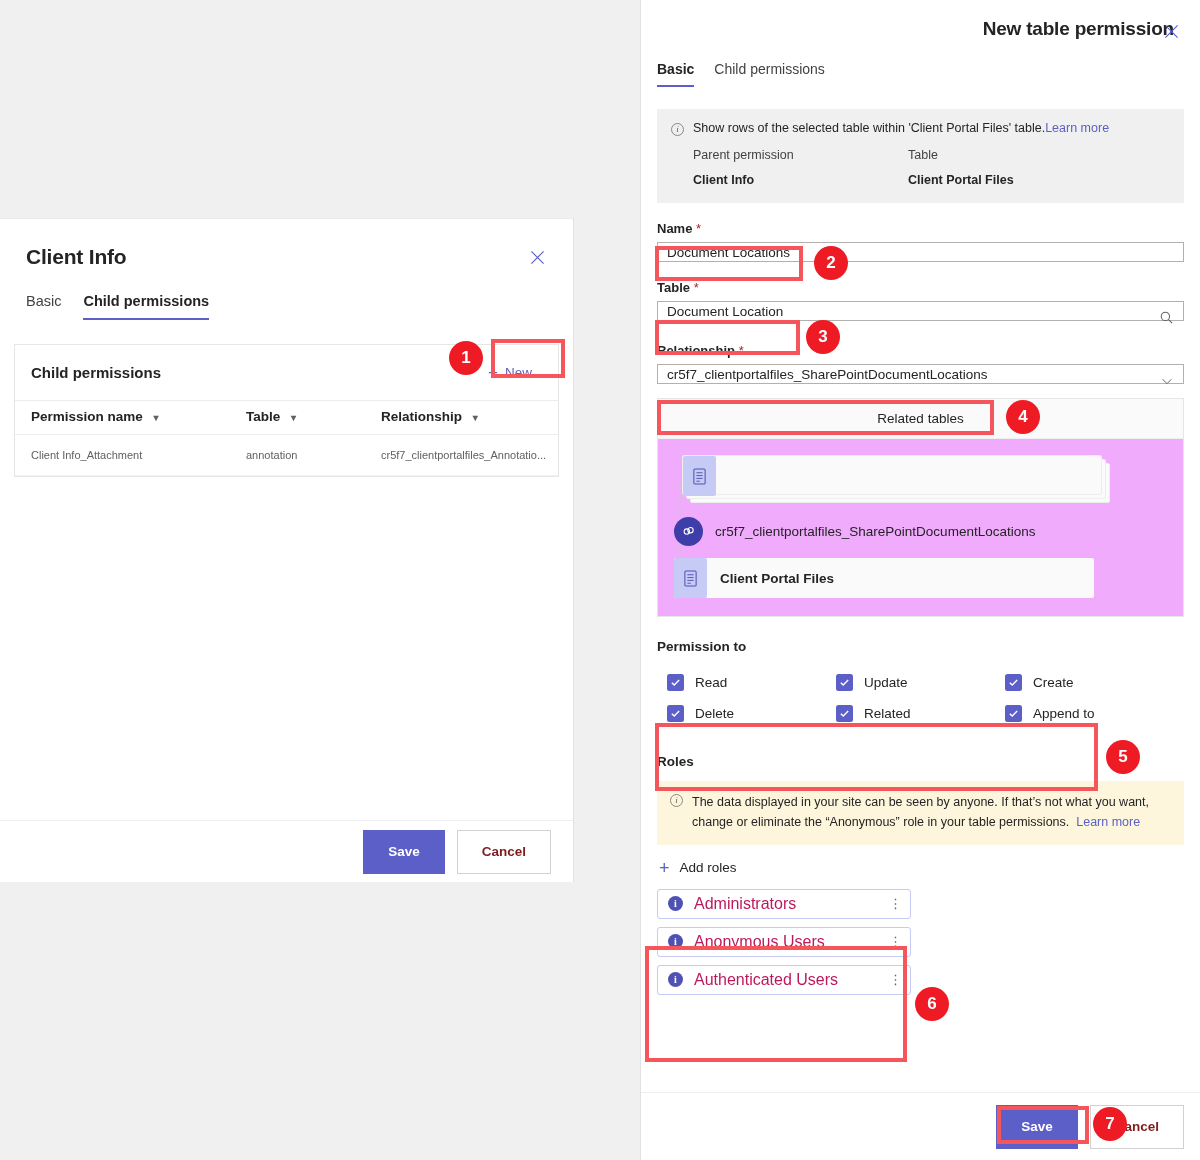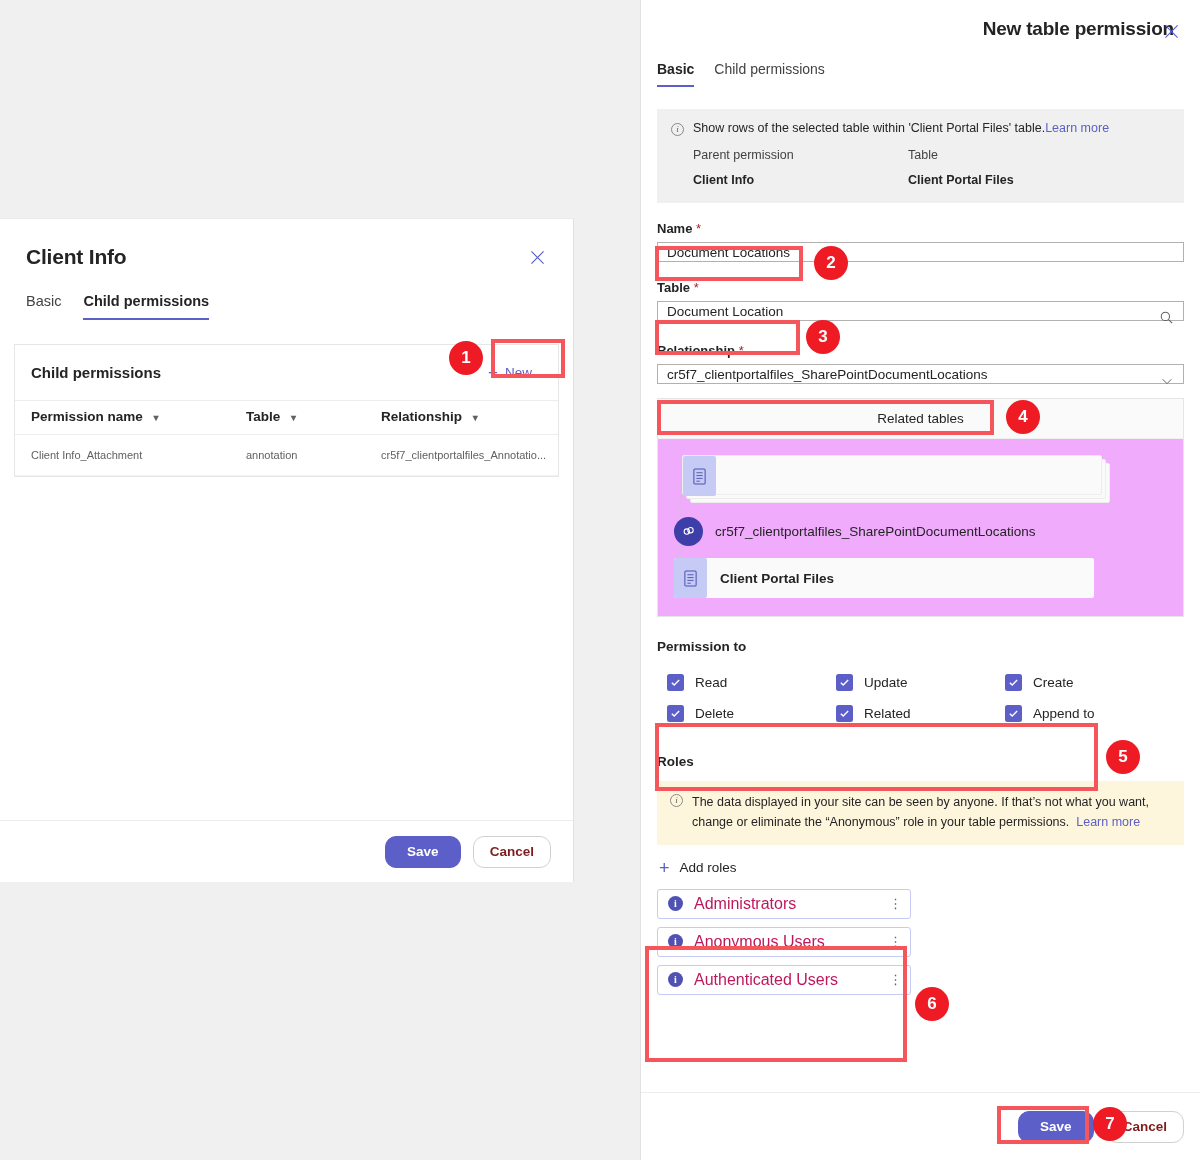--- a/index.html
+++ b/index.html
@@ -69,22 +69,22 @@
   .lp-footer{
     position:absolute; left:0; right:0; bottom:0; height:62px;
     border-top:1px solid #ededed; background:#fff;
     display:flex; align-items:center; justify-content:flex-end; gap:12px;
     padding-right:22px;
   }
 
   
   .btn{
     font-family:"Liberation Sans", sans-serif;
-    font-size:13.5px; font-weight:600; border-radius:11px; cursor:pointer;
-    padding:0 16px; height:32px; min-width:76px;
+    font-size:13.5px; font-weight:600; border-radius:0; cursor:pointer;
+    padding:0 24px; height:44px; min-width:76px;
     display:inline-flex; align-items:center; justify-content:center;
   }
   .btn-primary{ background:#5b5fc7; color:#fff; border:1px solid #5b5fc7; }
   .btn-default{ background:#fff; color:#7f1d1d; border:1px solid #d1d1d1; }
 
   
   #right-panel{
     position:absolute; left:640px; top:0; width:560px; height:1160px;
     background:#ffffff;
     border-left:1px solid #e1e1e1;

